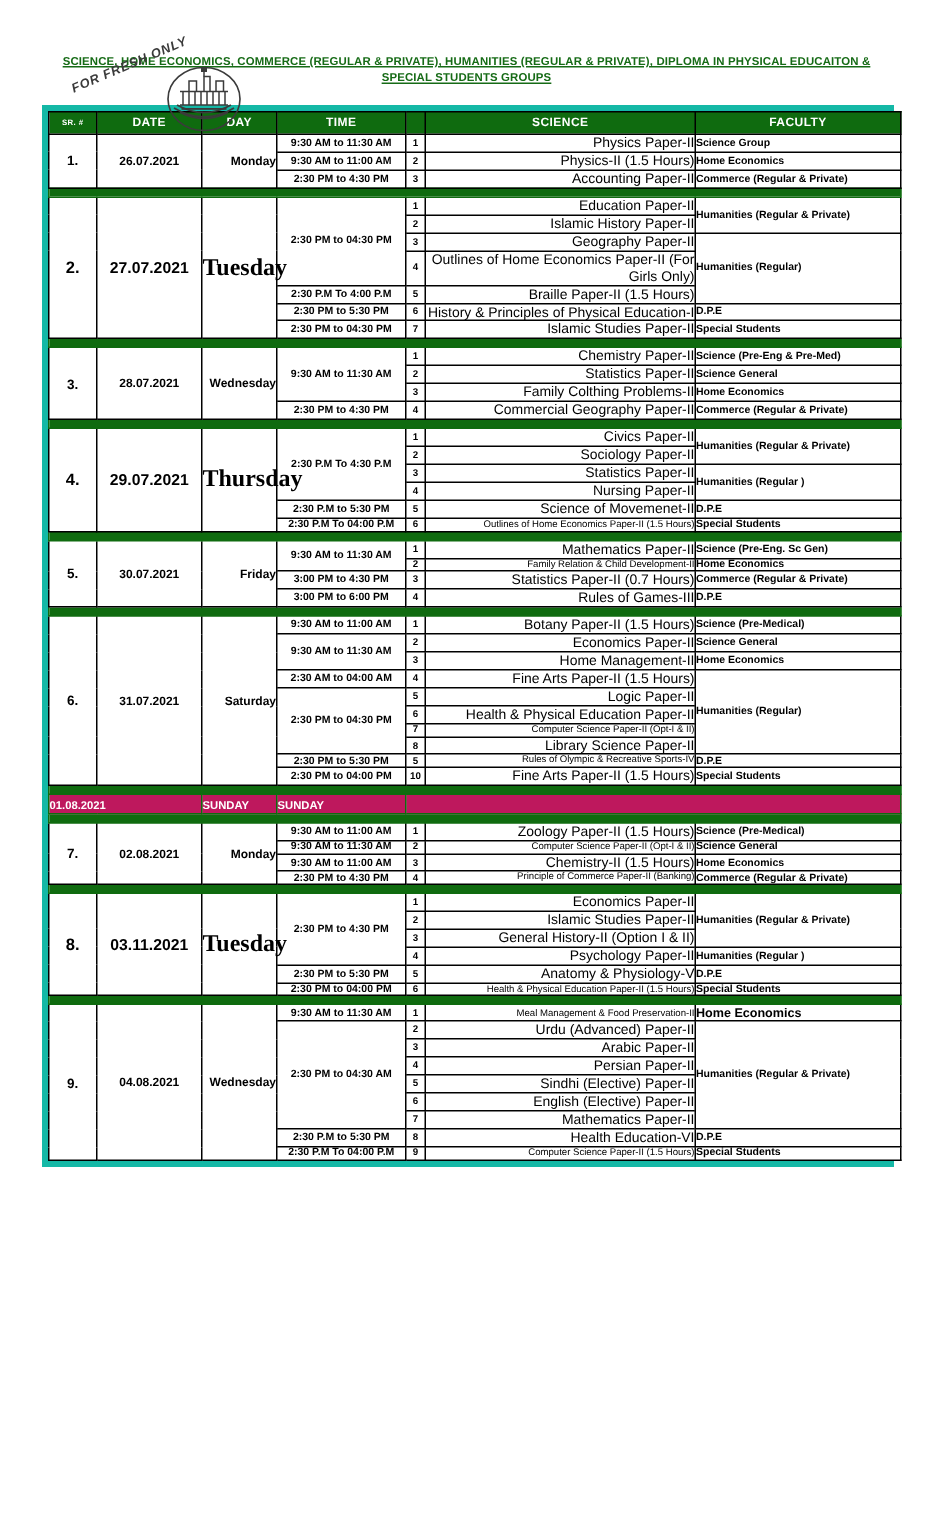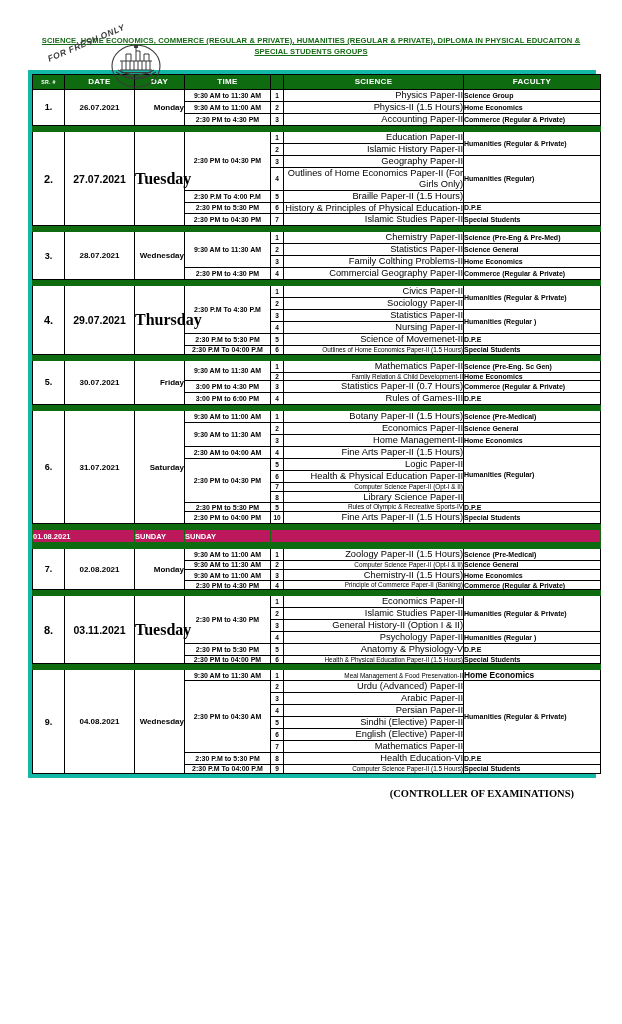--- a/index.html
+++ b/index.html
@@ -480,14 +480,13 @@
           <tr>
             <td class="time">2:30 P.M To 04:00 P.M</td>
             <td class="num">9</td>
             <td class="sub sm">Computer Science Paper-II (1.5 Hours)</td>
             <td class="fac">Special Students</td>
           </tr>
         </tbody>
     </table>
   </div>
 
-  <div class="footer">(CONTROLLER OF EXAMINATIONS)</div>
 </div>
 
 </body></html>

